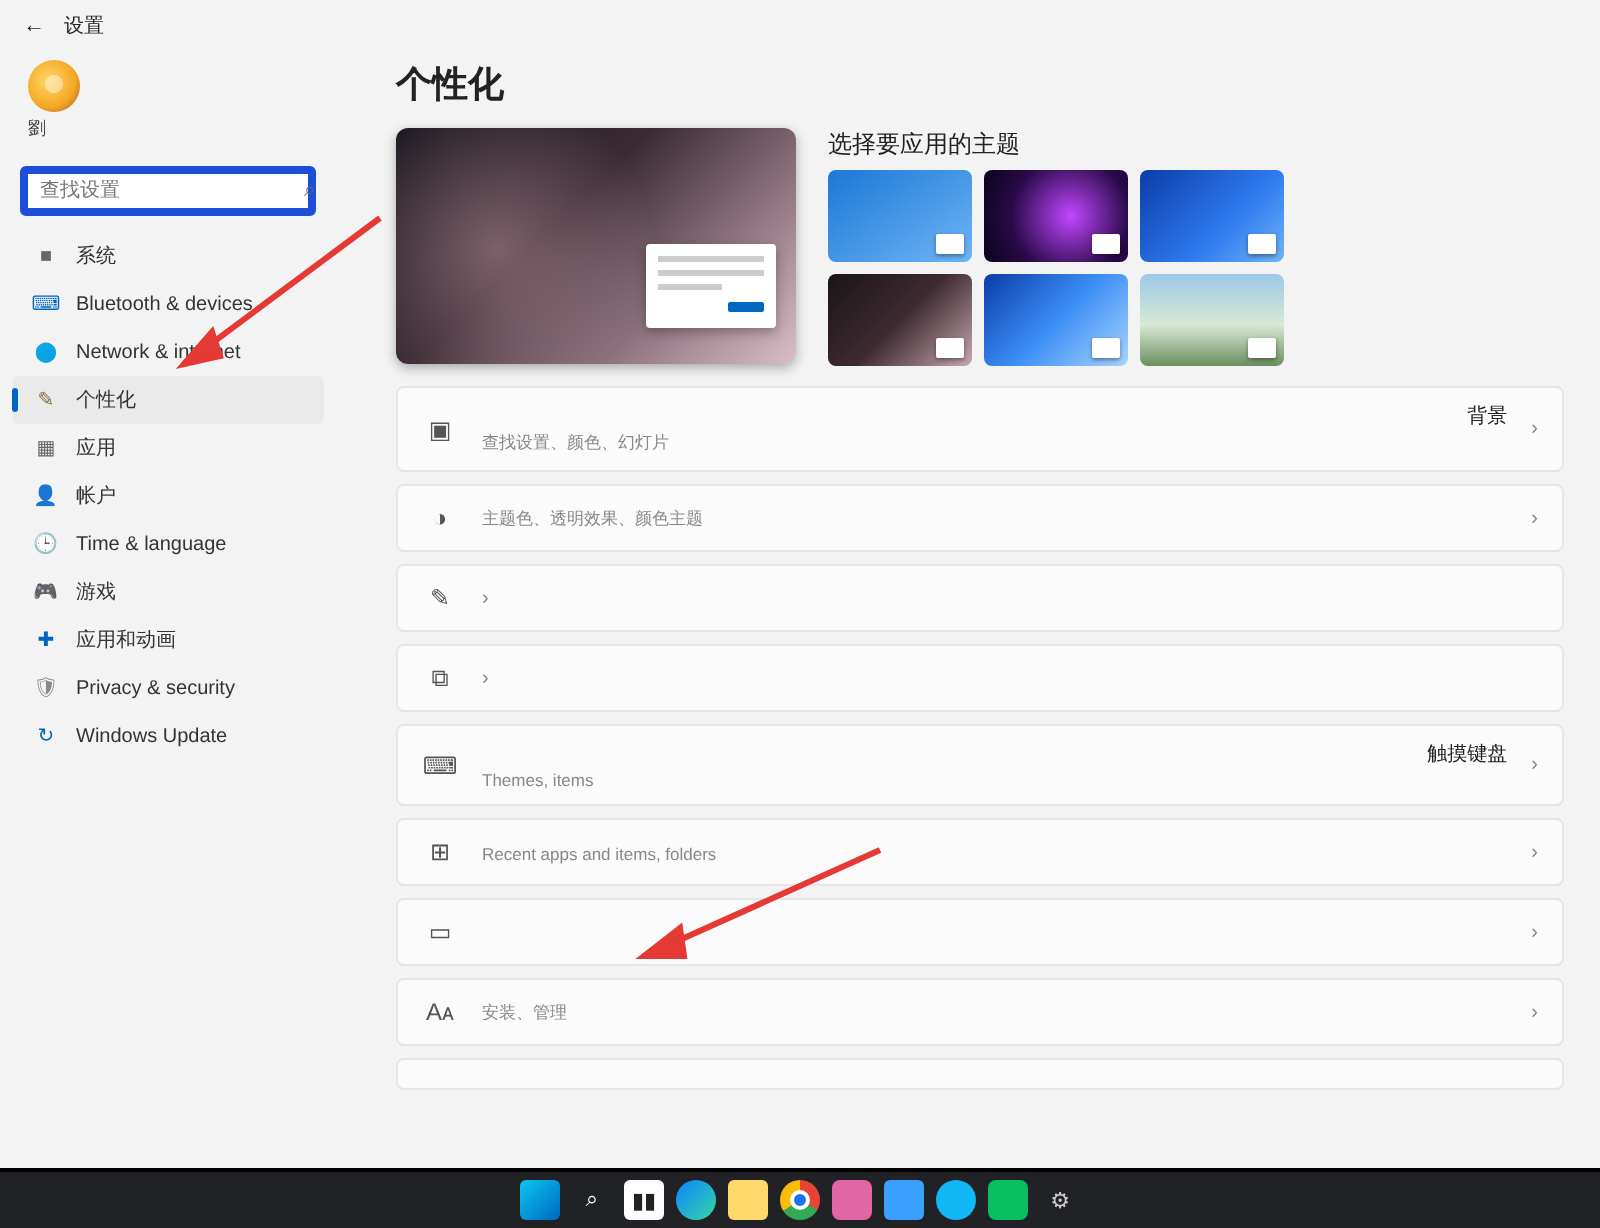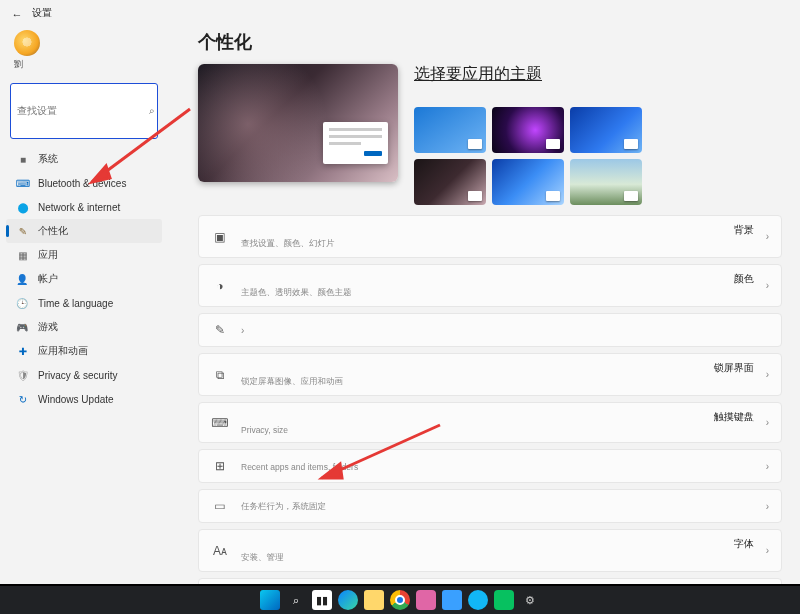--- a/index.html
+++ b/index.html
@@ -10,42 +10,42 @@
   .header-title { font-size: 10px; }
   
   .app { display: flex; height: 560px; }
   
   .sidebar { width: 168px; padding: 0 6px; }
   .user-block { display:flex; flex-direction:column; align-items:flex-start; padding: 4px 8px 8px; }
   .avatar { width: 26px; height: 26px; border-radius: 50%; background: radial-gradient(circle at 40% 40%, #ffd76b, #f5a623 60%, #8b5a2b); position:relative; }
   .avatar::after{content:"";position:absolute;inset:3px;border-radius:50%;background:radial-gradient(circle at 50% 45%,#fff6 0 30%,transparent 31%);}
   .user-name { font-size:9px; color:#444; margin-top:2px;}
   
-  .search-box { display:flex; align-items:flex-start; border:1px solid #1d4ed8; background:#fff; border-radius:3px; padding:21px 6px; margin:4px 4px 8px; }
+  .search-box { display:flex; align-items:flex-end; border:4px solid #1d4ed8; background:#fff; border-radius:3px; padding:3px 6px; margin:4px 4px 8px; }
   .search-box input { flex:1; border:0; outline:0; font-size:10px; background:transparent; color:#666;}
   .search-box .mag { color:#666; font-size:10px; }
   
   .nav { list-style:none; }
   .nav li { display:flex; align-items:center; gap:8px; padding:5px 10px; border-radius:3px; cursor:pointer; font-size:10px; color:#333;}
   .nav li.active { background:#eaeaea; position:relative; }
   .nav li.active::before { content:""; position:absolute; left:0; top:6px; bottom:6px; width:3px; background:#0067c0; border-radius:2px;}
   .nav .ic { width:14px; height:14px; display:flex; align-items:center; justify-content:center; font-size:10px;}
   
   .main { flex:1; padding: 0 18px 10px 30px; overflow:hidden; }
   .page-title { font-size:18px; font-weight:600; margin:4px 0 10px; }
   
   .preview-row { display:flex; gap:16px; margin-bottom:10px; }
   .big-preview { width:200px; height:118px; border-radius:6px; background:linear-gradient(135deg,#1b1820 0%, #3a2a33 40%, #9b7e8a 75%, #d9bfc5 100%); position:relative; box-shadow:0 2px 6px rgba(0,0,0,.3); overflow:hidden;}
   .big-preview::before{content:"";position:absolute;left:-30px;top:-20px;width:160px;height:160px;border-radius:50%;background:radial-gradient(circle,rgba(255,200,210,.35),transparent 70%);}
   .big-preview .window{ position:absolute; right:10px; bottom:18px; width:65px; height:42px; background:#fff; border-radius:2px; box-shadow:0 2px 6px rgba(0,0,0,.3); padding:6px;}
   .big-preview .window .line{height:3px;background:#ccc;margin-bottom:4px;}
   .big-preview .window .btn{height:5px;width:18px;background:#0067c0;margin-top:6px;margin-left:auto;border-radius:1px;}
   
   .theme-side { flex:1; }
-  .theme-side .label{ font-size:16px; margin-bottom:22px;text-decoration:underline; }
+  .theme-side .label{ font-size:12px; margin-bottom:4px; }
   .theme-grid { display:grid; grid-template-columns:repeat(3,72px); grid-template-rows:repeat(2,46px); gap:6px;}
   .theme-grid .th{ border-radius:4px; position:relative; overflow:hidden;}
   .theme-grid .th .chip{position:absolute;right:4px;bottom:4px;width:14px;height:10px;border-radius:1px;background:#fff;box-shadow:0 1px 2px rgba(0,0,0,.4);}
   .th1{background:linear-gradient(145deg,#1b78d6,#6fb4f5);}
   .th2{background:radial-gradient(circle at 60% 50%,#c146ff 0%,#2a0a4a 60%,#0a0418 100%);}
   .th3{background:linear-gradient(135deg,#0a3da8,#2f7af0 60%,#6fb4f5);}
   .th4{background:linear-gradient(135deg,#1a1416 0%, #3d2a30 50%, #c8a8b0 100%);} .th4 .chip{background:#c0392b;}
   .th5{background:linear-gradient(135deg,#0a3da8,#3b8df5 50%,#a8d4ff);}
   .th6{background:linear-gradient(180deg,#9cc8e6 0%,#d8e9d6 55%,#6c8e5e 100%);}
   
@@ -184,63 +184,56 @@
           <div class="cic">▣</div>
           <div class="ct">
             <div class="t1">背景</div>
             <div class="t2">查找设置、颜色、幻灯片</div>
           </div>
           <div class="chev">›</div>
         </div>
         <div class="card">
           <div class="cic">◑</div>
           <div class="ct">
-            <div class="t1">颜色</div>
             <div class="t2">主题色、透明效果、颜色主题</div>
           </div>
           <div class="chev">›</div>
         </div>
         <div class="card">
           <div class="cic">✎</div>
           <div class="chev">›</div>
         </div>
         <div class="card">
           <div class="cic">⧉</div>
-          <div class="ct">
-            <div class="t1">锁屏界面</div>
-            <div class="t2">锁定屏幕图像、应用和动画</div>
-          </div>
           <div class="chev">›</div>
         </div>
         <div class="card">
           <div class="cic">⌨</div>
           <div class="ct">
             <div class="t1">触摸键盘</div>
-            <div class="t2">Privacy, size</div>
+            <div class="t2">Themes, items</div>
           </div>
           <div class="chev">›</div>
         </div>
         <div class="card">
           <div class="cic">⊞</div>
           <div class="ct">
             <div class="t2">Recent apps and items, folders</div>
           </div>
           <div class="chev">›</div>
         </div>
         <div class="card">
           <div class="cic">▭</div>
           <div class="ct">
-            <div class="t2">任务栏行为，系统固定</div>
           </div>
           <div class="chev">›</div>
         </div>
         <div class="card">
           <div class="cic">Aᴀ</div>
           <div class="ct">
-            <div class="t1">字体</div>
             <div class="t2">安装、管理</div>
           </div>
           <div class="chev">›</div>
         </div>
         <div class="card"></div>
       </div>
   </main>
 </div>
 
 <div class="arrow" style="left:80px;top:104px;">

